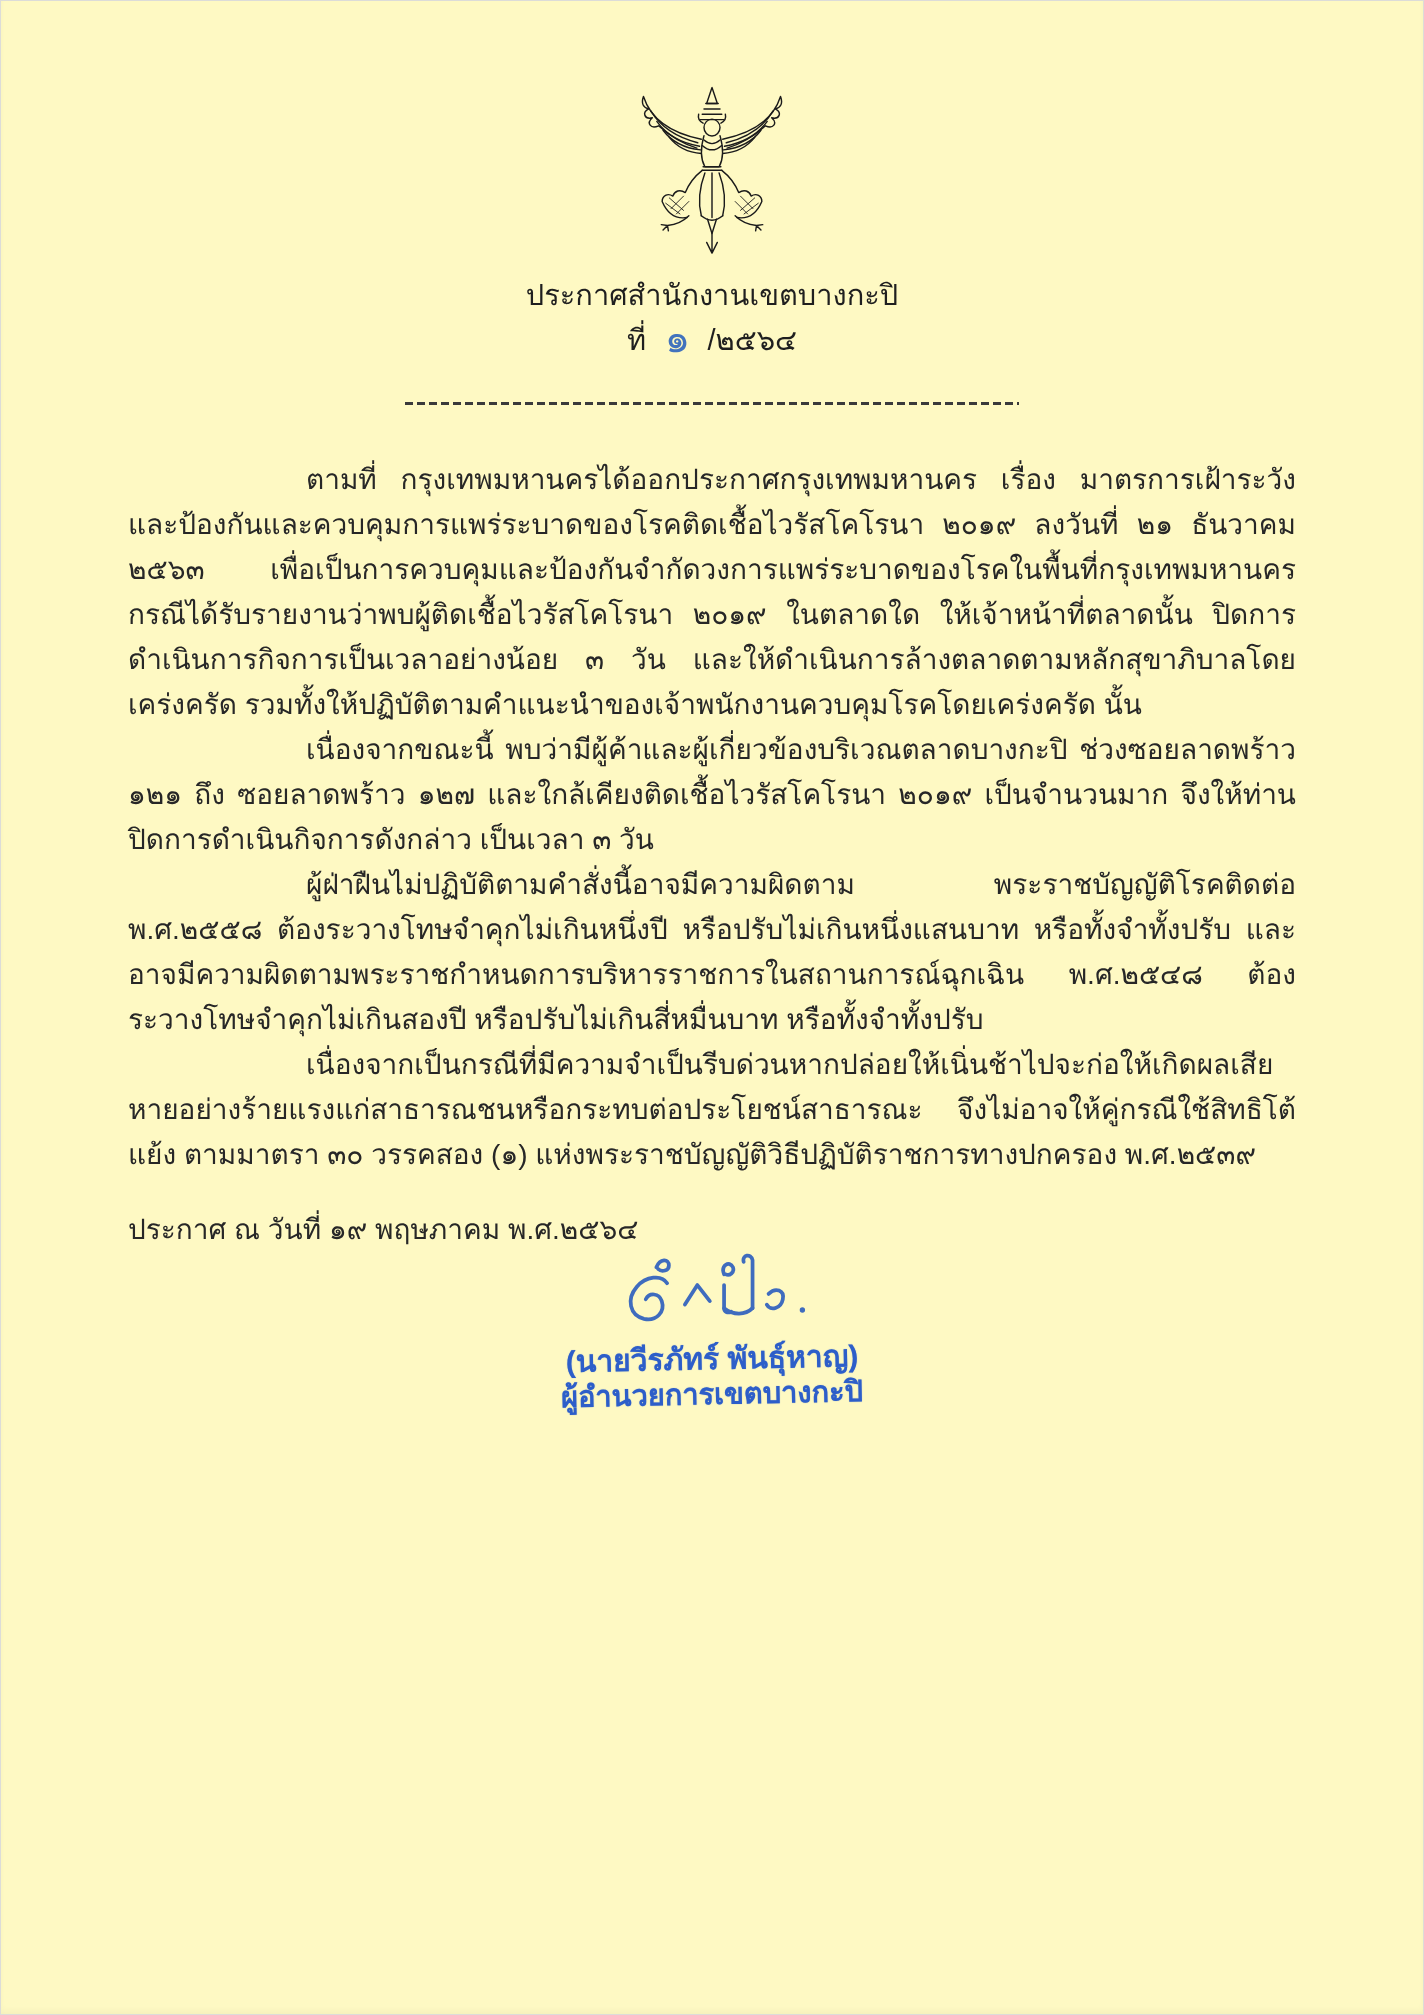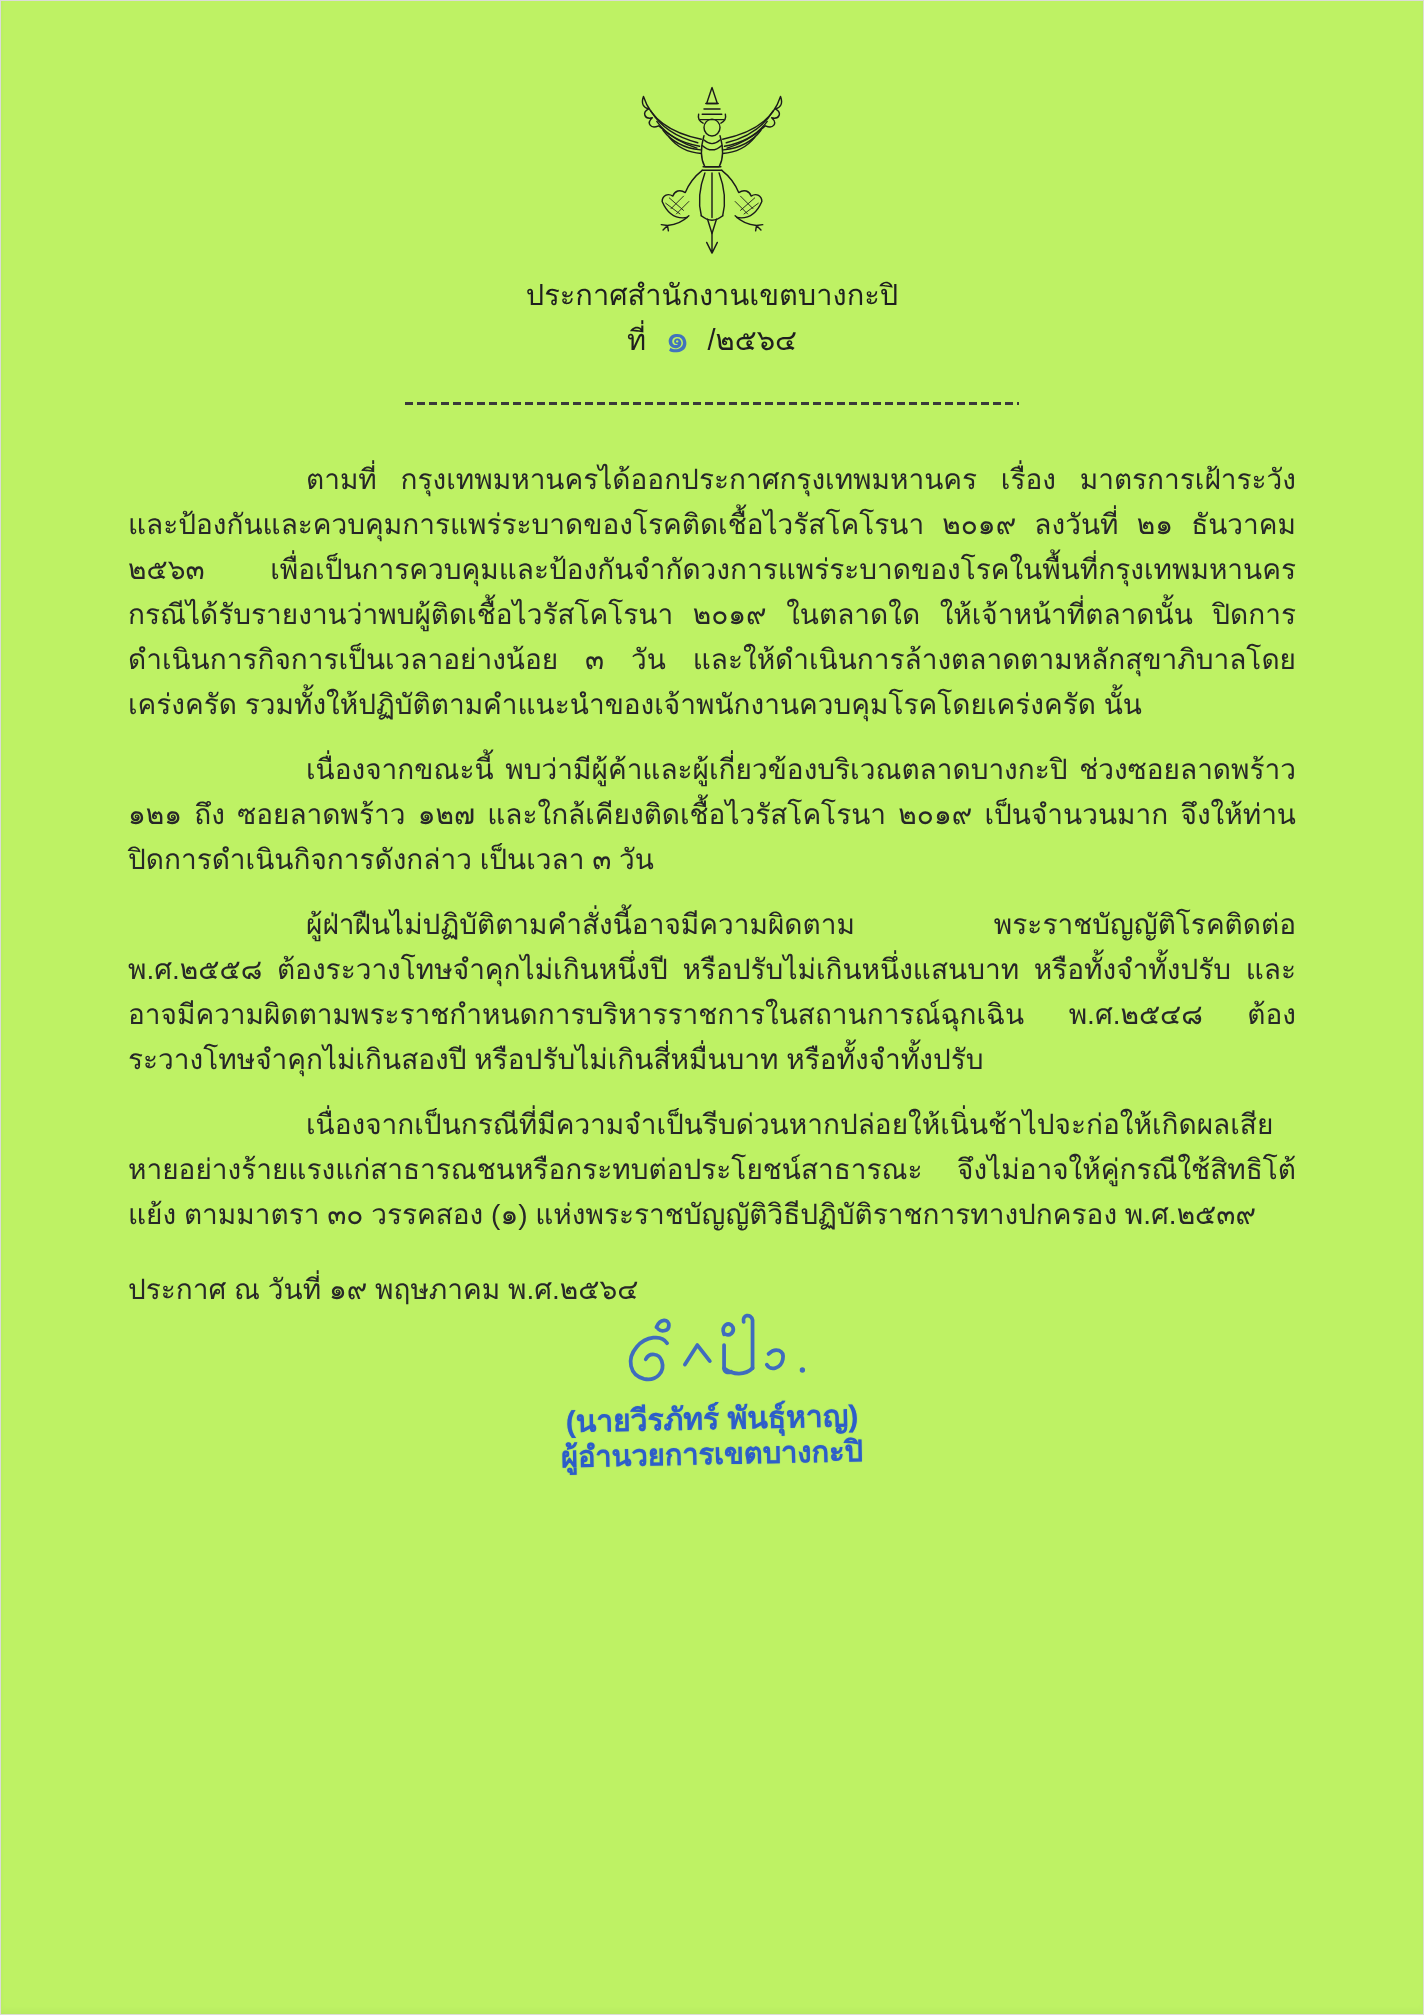--- a/index.html
+++ b/index.html
@@ -1,20 +1,20 @@
 <!DOCTYPE html>
 <html lang="th"><head>
 <meta charset="utf-8">
 <style>
   html,body{margin:0;padding:0;background:#9a9a9a;}
   .page{
     position:relative;
     width:1424px;height:2015px;
     margin:0 auto;
-    background:#bef264;
+    background:#fef9c3;
     box-shadow: inset 0 0 0 1px #dcdcd8, inset 0 -4px 6px rgba(0,0,0,0.04);
     font-family:"Liberation Sans", sans-serif;
     color:#262626;
     overflow:hidden;
   }
   .content{padding:0 128px;}
   .emblem-wrap{
     margin-top:84px;
     display:flex;justify-content:center;
   }
@@ -42,21 +42,21 @@
   }
   .body-text{margin-top:52px;}
   .body-text p{
     margin:0;
     font-size:28px;
     line-height:45px;
     text-indent:178px;
     text-align:justify;
     color:#272727;
   }
-  .body-text p + p{margin-top:20px;}
+  .body-text p + p{}
   .date-line{
     margin-top:32px;
     text-align:left;
     font-size:28px;line-height:42px;color:#272727;
   }
   .sig-block{
     margin-top:2px;
     text-align:center;
   }
   .sig-svg{display:block;margin:0 auto;}

